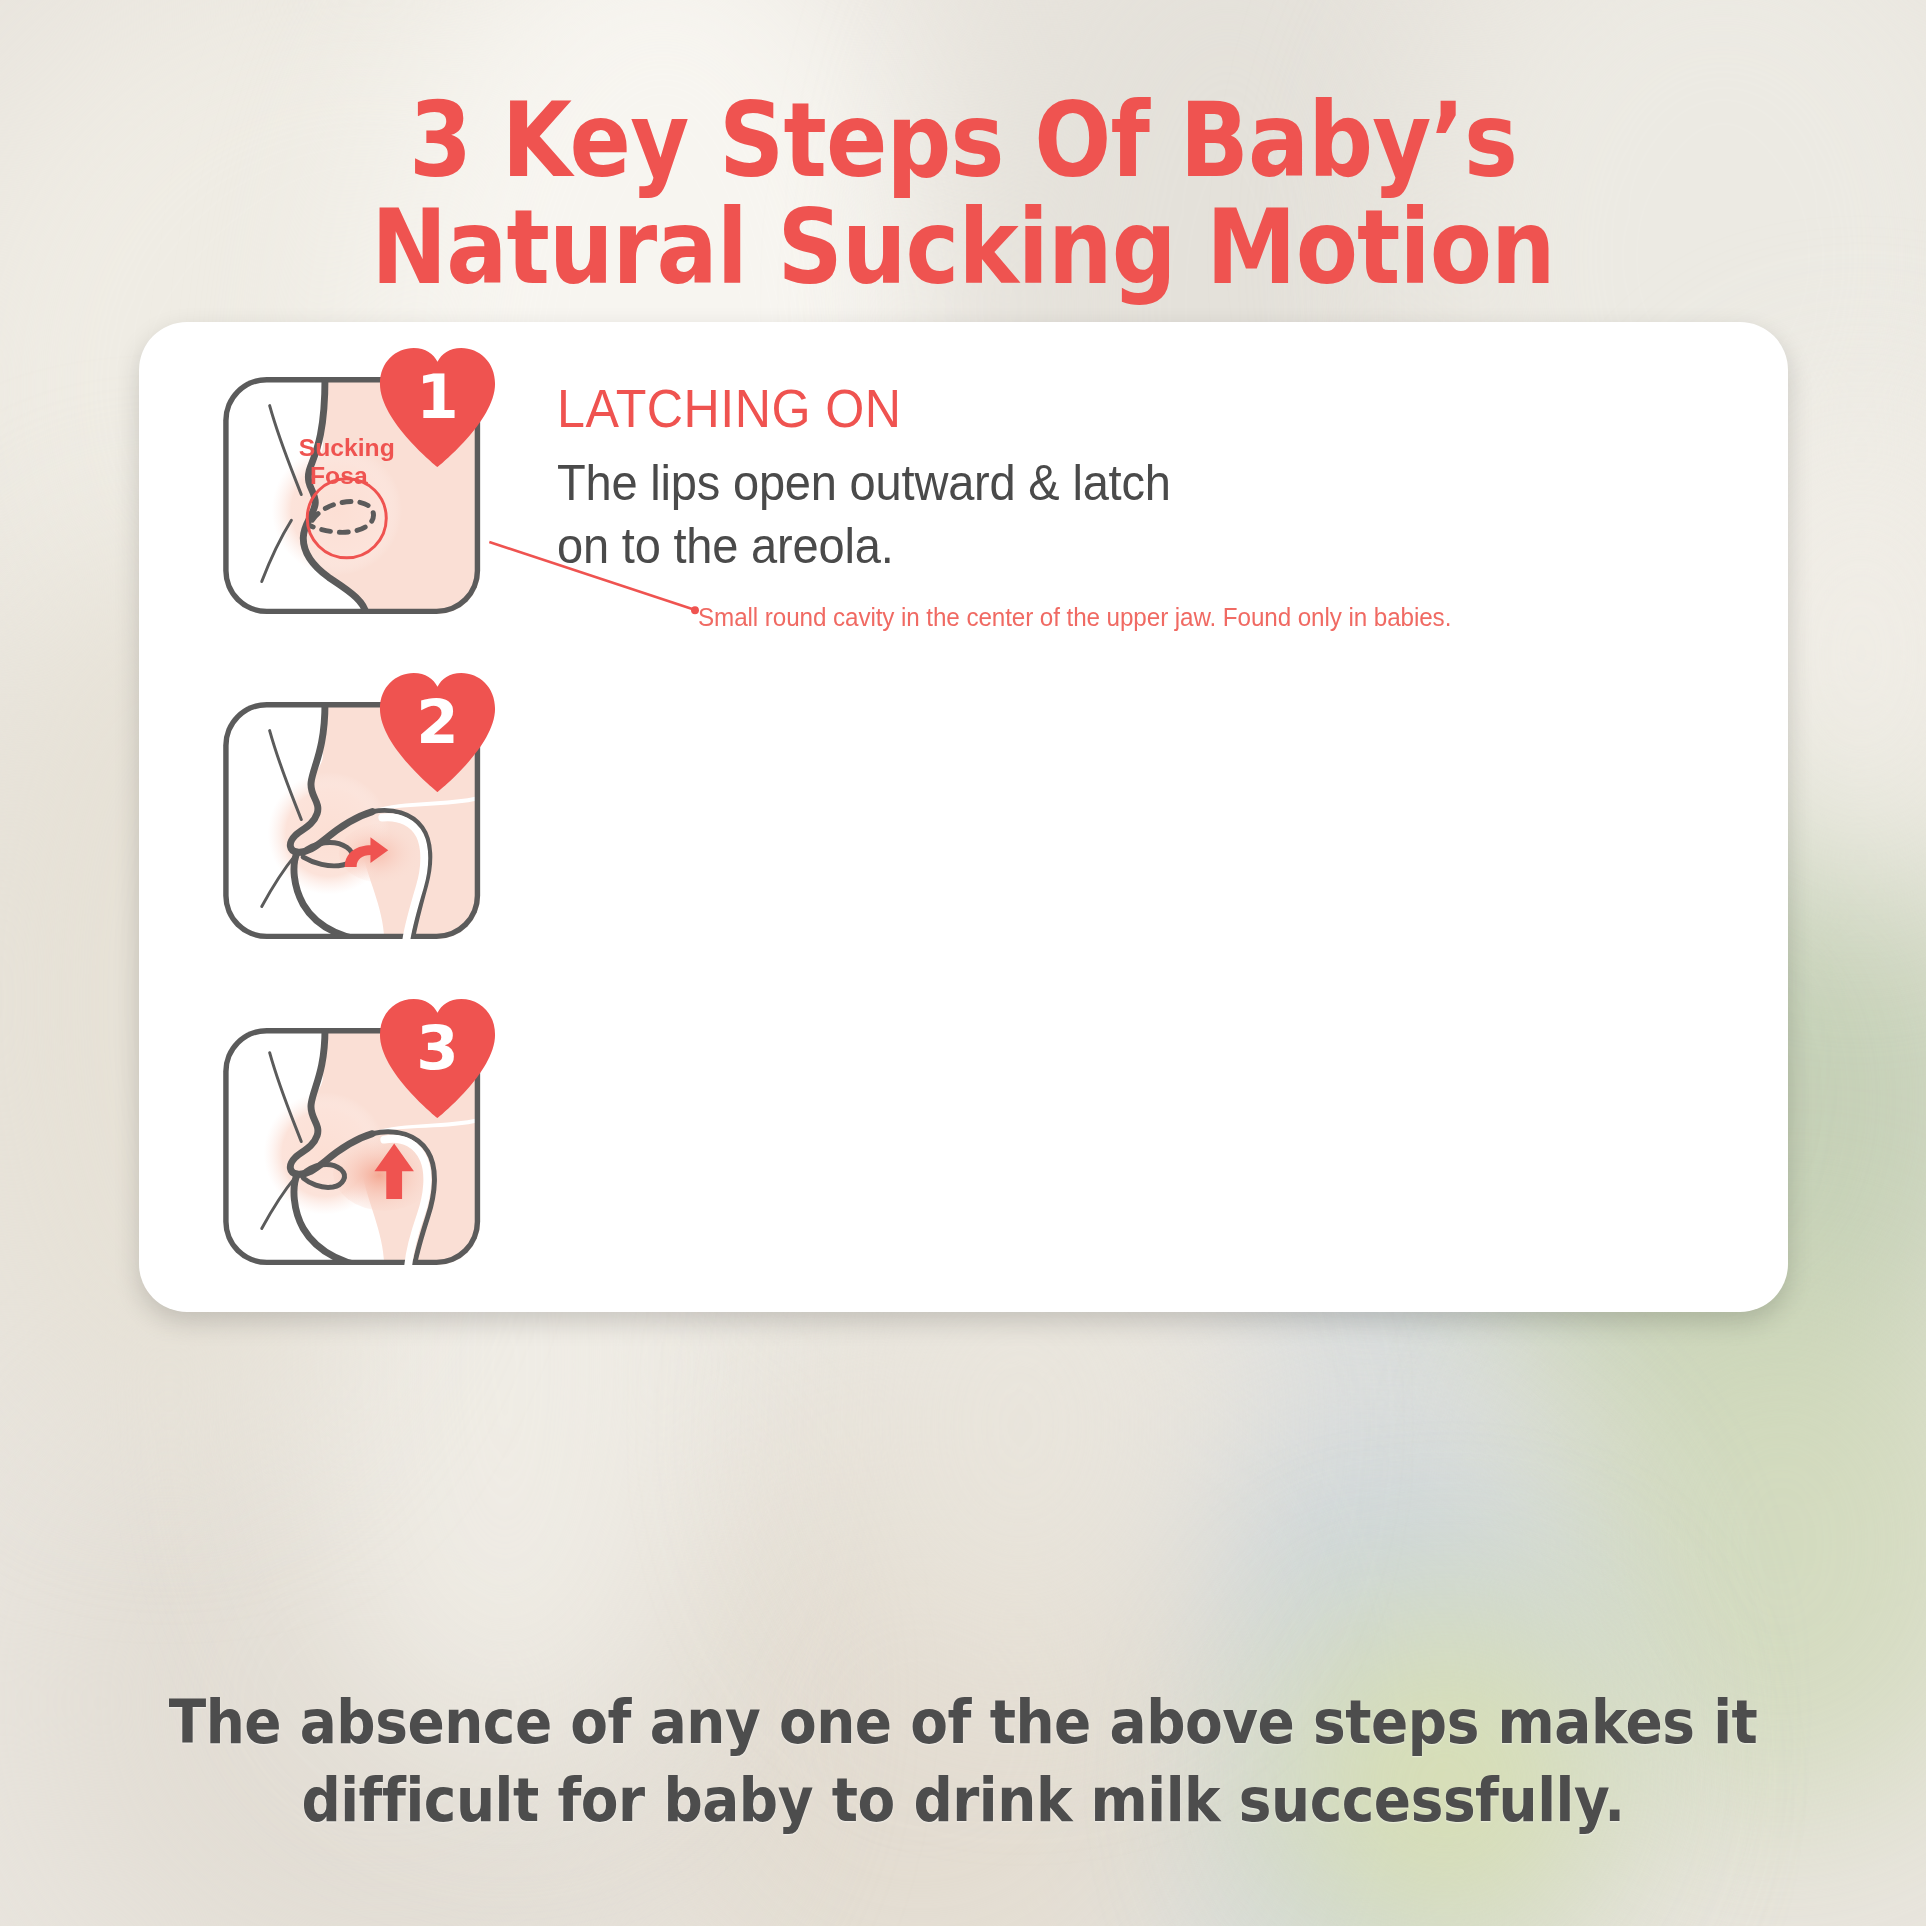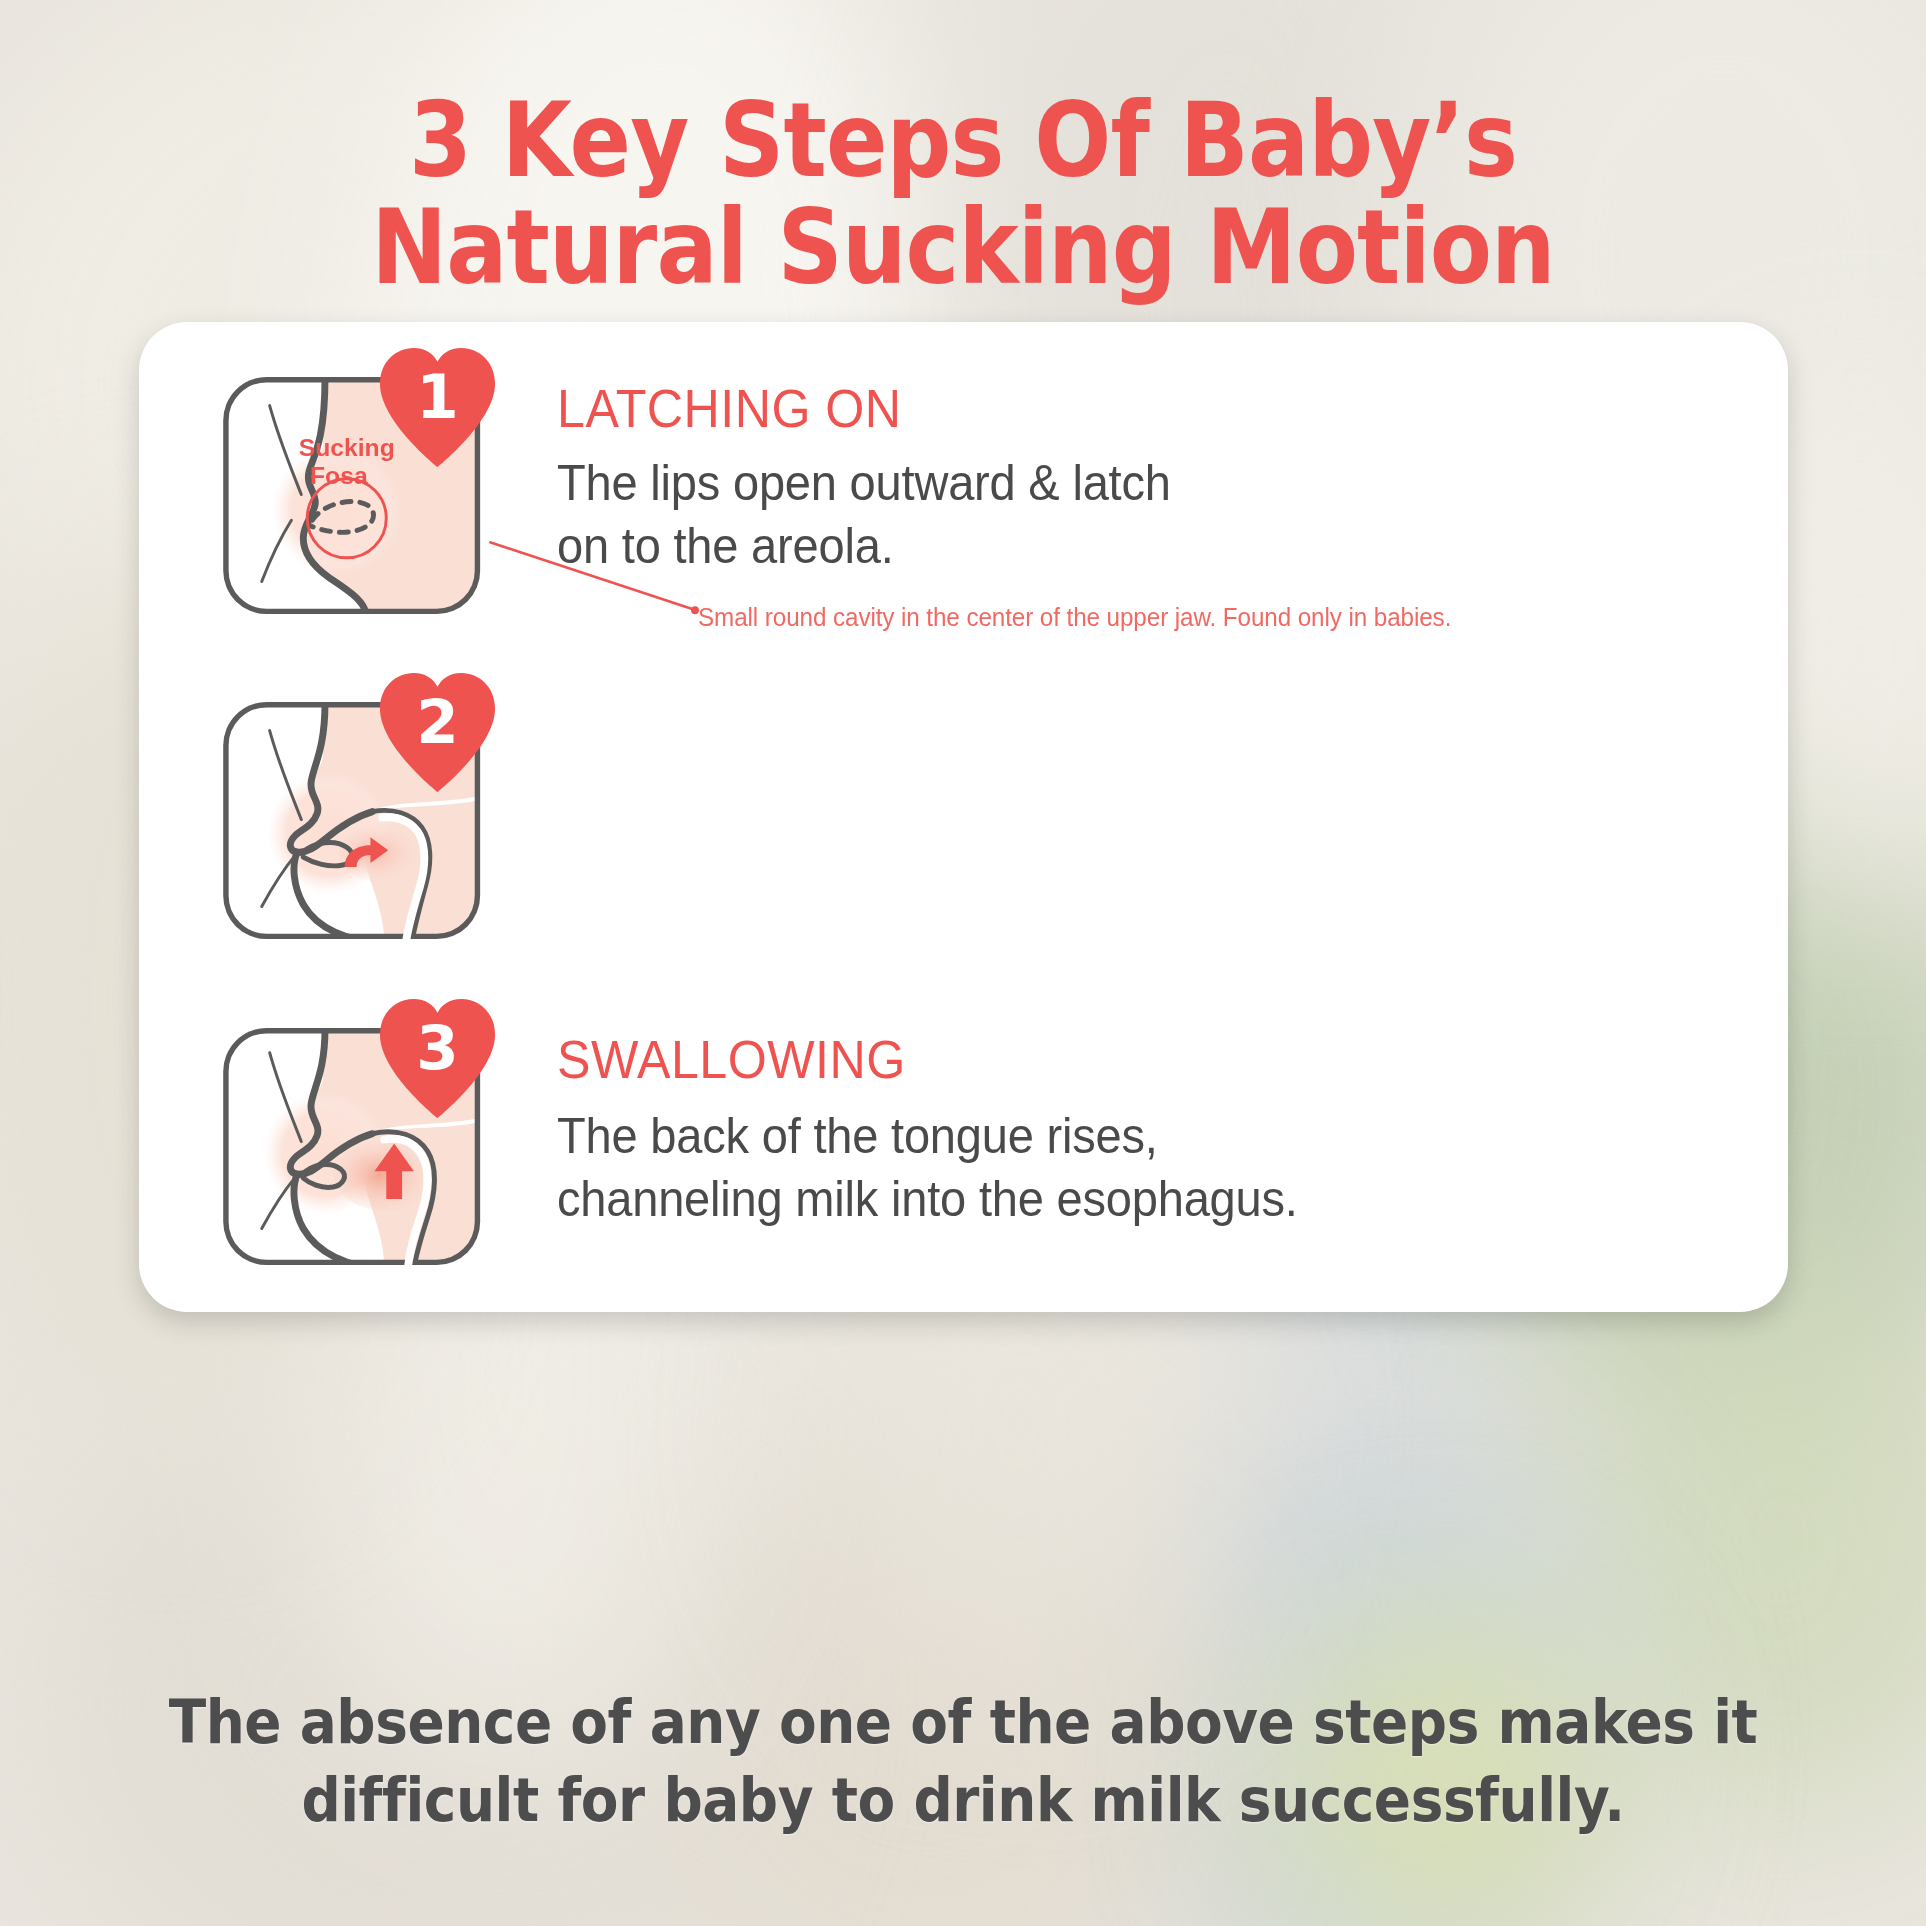--- a/index.html
+++ b/index.html
@@ -398,25 +398,20 @@
 
         <div class="heart">
           <svg width="127" height="127" viewBox="0 0 128 128">
             <path d="M64 124 C64 124 6 78 6 40 C6 18 22 4 40 4 C52 4 60 10 64 18
                      C68 10 76 4 88 4 C106 4 122 18 122 40 C122 78 64 124 64 124 Z" fill="#ef5350"></path>
           </svg>
           <div class="num">3</div>
         </div>
       </div>
 
-      <div class="txt">
-        <div class="head">SWALLOWING</div>
-        <div class="body">The back of the tongue rises,
-channeling milk into the esophagus.</div>
-      </div>
     </div>
 
   </div>
 
   <div id="footer">
     <span class="l">The absence of any one of the above steps makes it</span>
     <span class="l">difficult for baby to drink milk successfully.</span>
   </div>
 
 </div>

